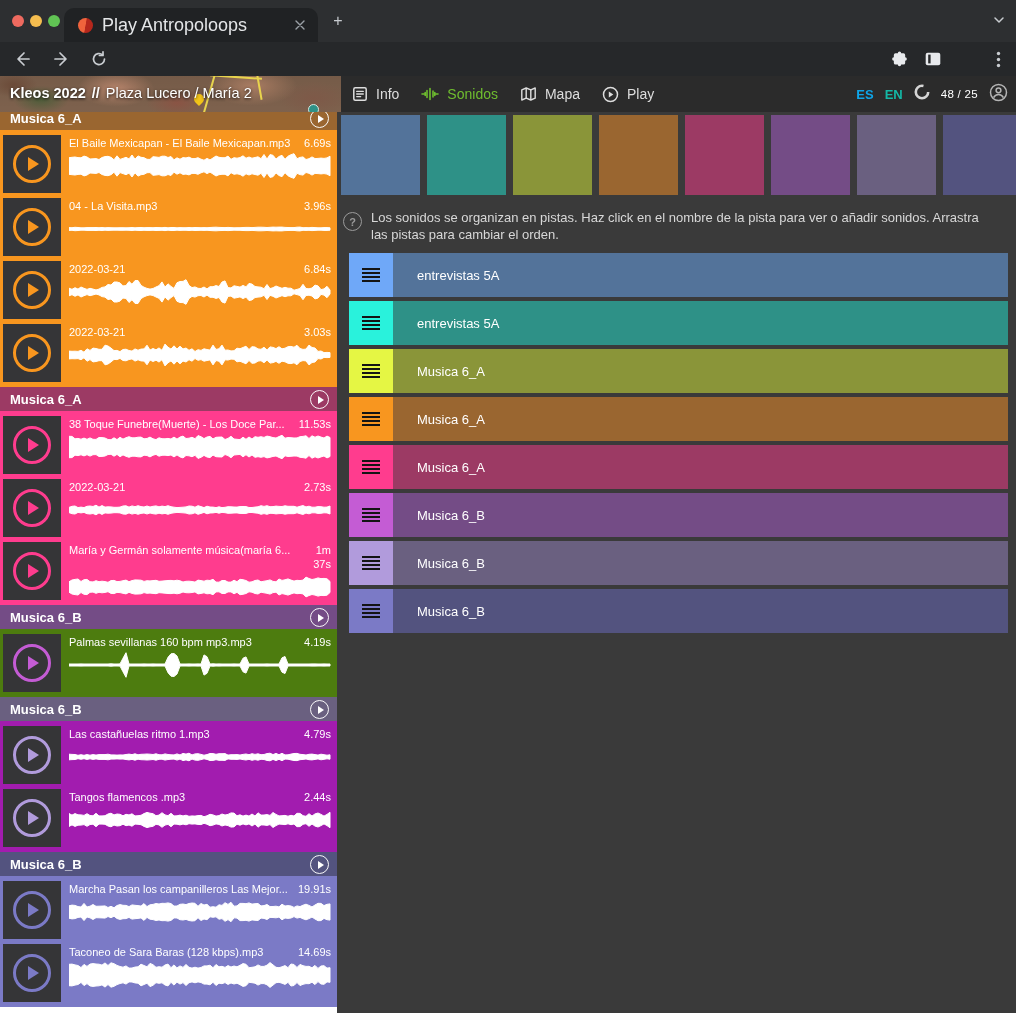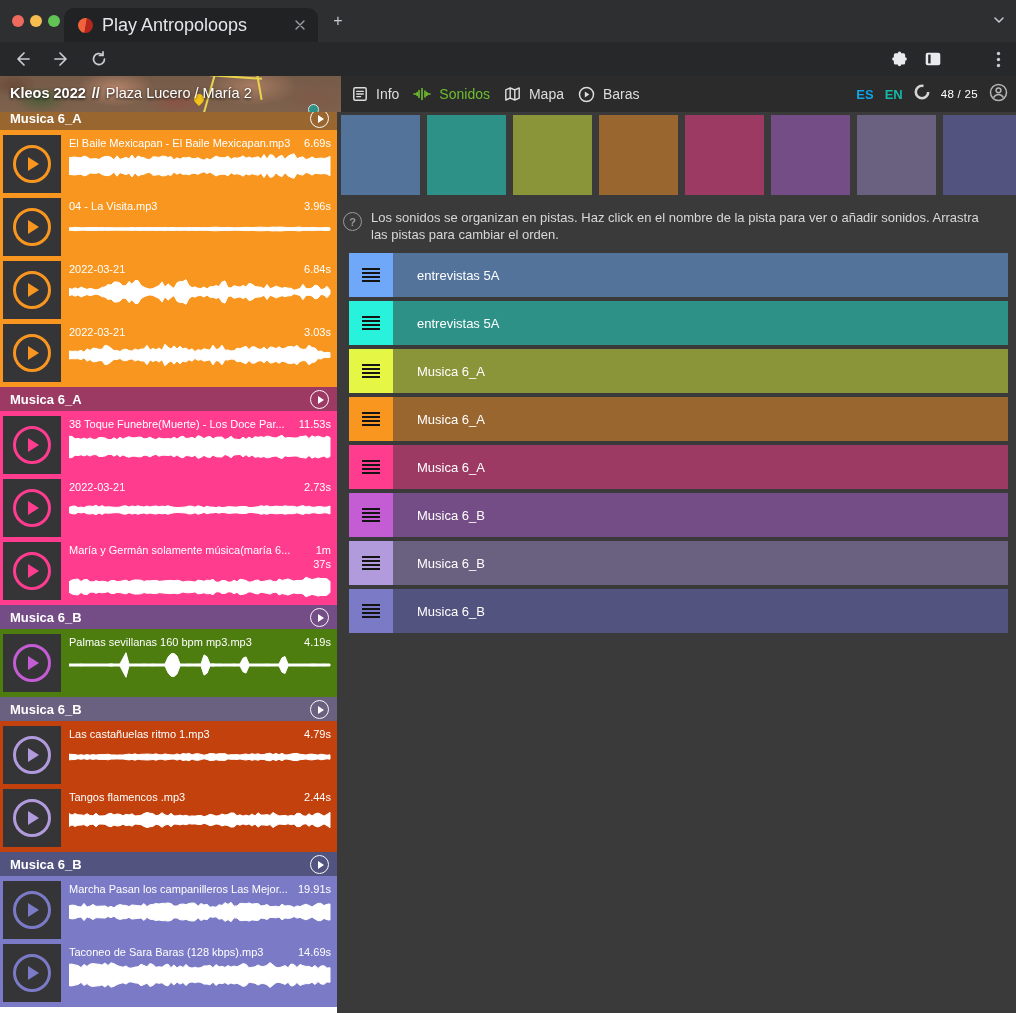--- a/index.html
+++ b/index.html
@@ -49,21 +49,21 @@
   .ypoly2{left:258px;top:-6px;width:2px;height:30px;transform:rotate(-10deg);}
   .ypoly3{left:210px;top:0px;width:52px;height:2px;transform:rotate(4deg);}
   .pin{position:absolute;left:194px;top:18px;width:10px;height:10px;background:#F2C318;
     border-radius:50% 50% 50% 0;transform:rotate(-45deg);}
   .tealdot{position:absolute;left:308px;top:28px;width:9px;height:9px;border-radius:50%;
     background:#2E9187;border:1.5px solid #D8E8E0;}
   .breadcrumb{position:absolute;left:10px;top:9px;z-index:3;color:#FFF;font-size:14.5px;
     text-shadow:0 1px 3px rgba(0,0,0,.85);white-space:nowrap;}
   .breadcrumb .proj{font-weight:700;}
   .breadcrumb .sep{margin:0 6px;font-weight:700;}
-  .appnav{position:absolute;left:352px;top:0;height:36px;display:flex;gap:14px;}
+  .appnav{position:absolute;left:352px;top:0;height:36px;display:flex;gap:22px;}
   .navitem{display:flex;align-items:center;gap:8px;color:#DDDDDD;font-size:14px;}
   .navitem svg{display:block;}
   .navitem.active{color:#6FBE2F;}
   .headright{position:absolute;right:8px;top:0;height:36px;display:flex;align-items:center;gap:11px;}
   .lang{font-size:13px;font-weight:700;}
   .lang.es{color:#0ea5e9;}
   .lang.en{color:#14b8a6;}
   .counter{font-size:11.5px;color:#FFFFFF;letter-spacing:.3px;}
   .spin{animation:rot 1.2s linear infinite;transform-origin:center;}
   @keyframes rot{to{transform:rotate(360deg);}}
@@ -241,21 +241,21 @@
         </span>
         <span>Mapa</span>
       </span>
       <span class="navitem">
         <span>
           <svg width="17" height="17" viewBox="0 0 17 17">
               <circle cx="8.5" cy="8.5" r="7" stroke="currentColor" stroke-width="1.5" fill="none"></circle>
               <path d="M6.8 5.6l4.5 2.9-4.5 2.9z" fill="currentColor"></path>
             </svg>
         </span>
-        <span>Baras</span>
+        <span>Play</span>
       </span>
     </div>
     <div class="headright">
       <span class="lang es">ES</span>
       <span class="lang en">EN</span>
       <span>
         <svg class="spin" width="16" height="16" viewBox="0 0 16 16">
             <circle cx="8" cy="8" r="6.2" stroke="#D5D5D5" stroke-width="2.6" fill="none" stroke-dasharray="30 9"></circle>
           </svg>
       </span>
@@ -431,21 +431,21 @@
             </div>
           </div>
         </div>
         <div>
           <div class="sect-header" style="background: rgb(106, 96, 128);">
             <span>Musica 6_B</span>
             <span class="circbtn">
               <span class="tri"></span>
             </span>
           </div>
-          <div class="sect-body" style="background: #c2410c;">
+          <div class="sect-body" style="background: #a21caf;">
             <div class="clip">
               <div class="tile">
                 <div class="ring" style="border-color: rgb(177, 155, 220);">
                   <div class="tri" style="border-left-color: rgb(177, 155, 220);"></div>
                 </div>
               </div>
               <div class="clipbody">
                 <div class="cliptitle">
                   <span class="clipname">Las castañuelas ritmo 1.mp3</span>
                   <span class="clipdur">4.79s</span>

